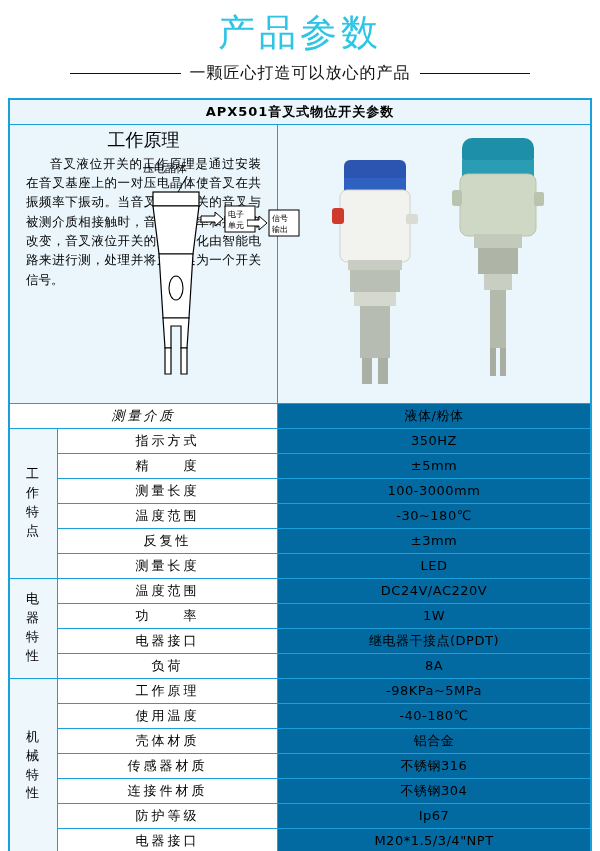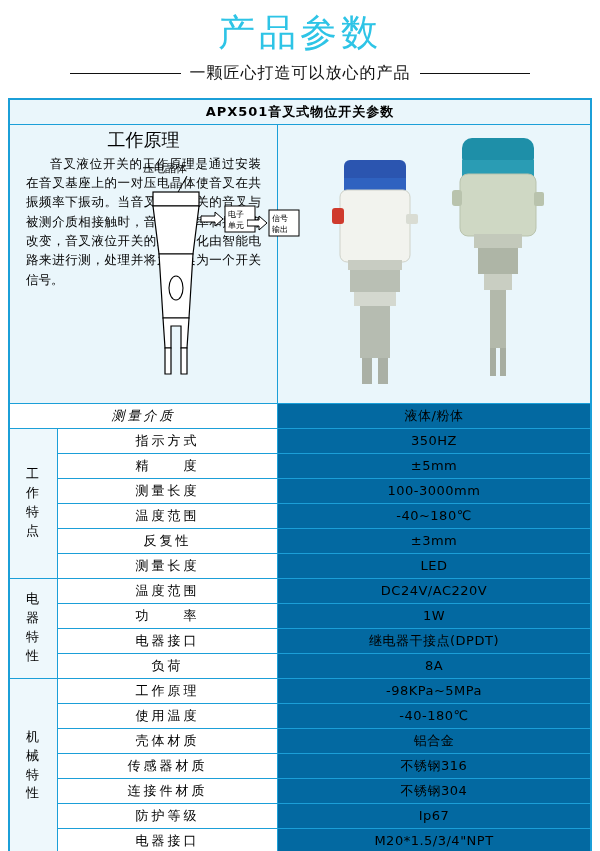--- a/index.html
+++ b/index.html
@@ -244,21 +244,21 @@
         <tr>
           <td class="label-cell">精　　度</td>
           <td class="value-cell">±5mm</td>
         </tr>
         <tr>
           <td class="label-cell">测量长度</td>
           <td class="value-cell">100-3000mm</td>
         </tr>
         <tr>
           <td class="label-cell">温度范围</td>
-          <td class="value-cell">-40~180℃</td>
+          <td class="value-cell">-30~180℃</td>
         </tr>
         <tr>
           <td class="label-cell">反复性</td>
           <td class="value-cell">±3mm</td>
         </tr>
         <tr>
           <td class="label-cell">测量长度</td>
           <td class="value-cell">LED</td>
         </tr>
 

